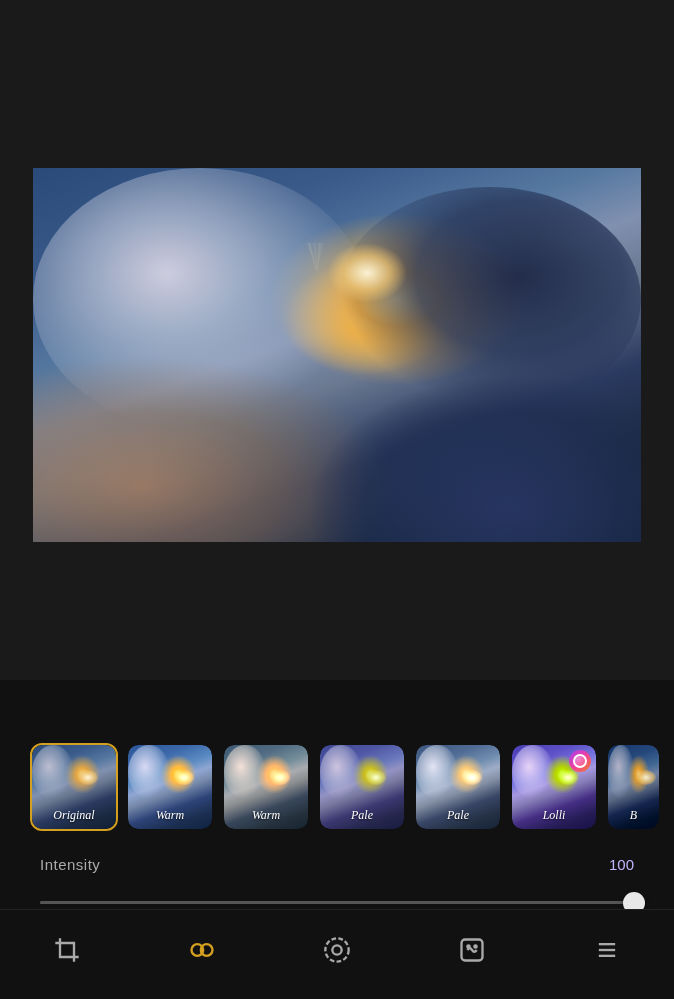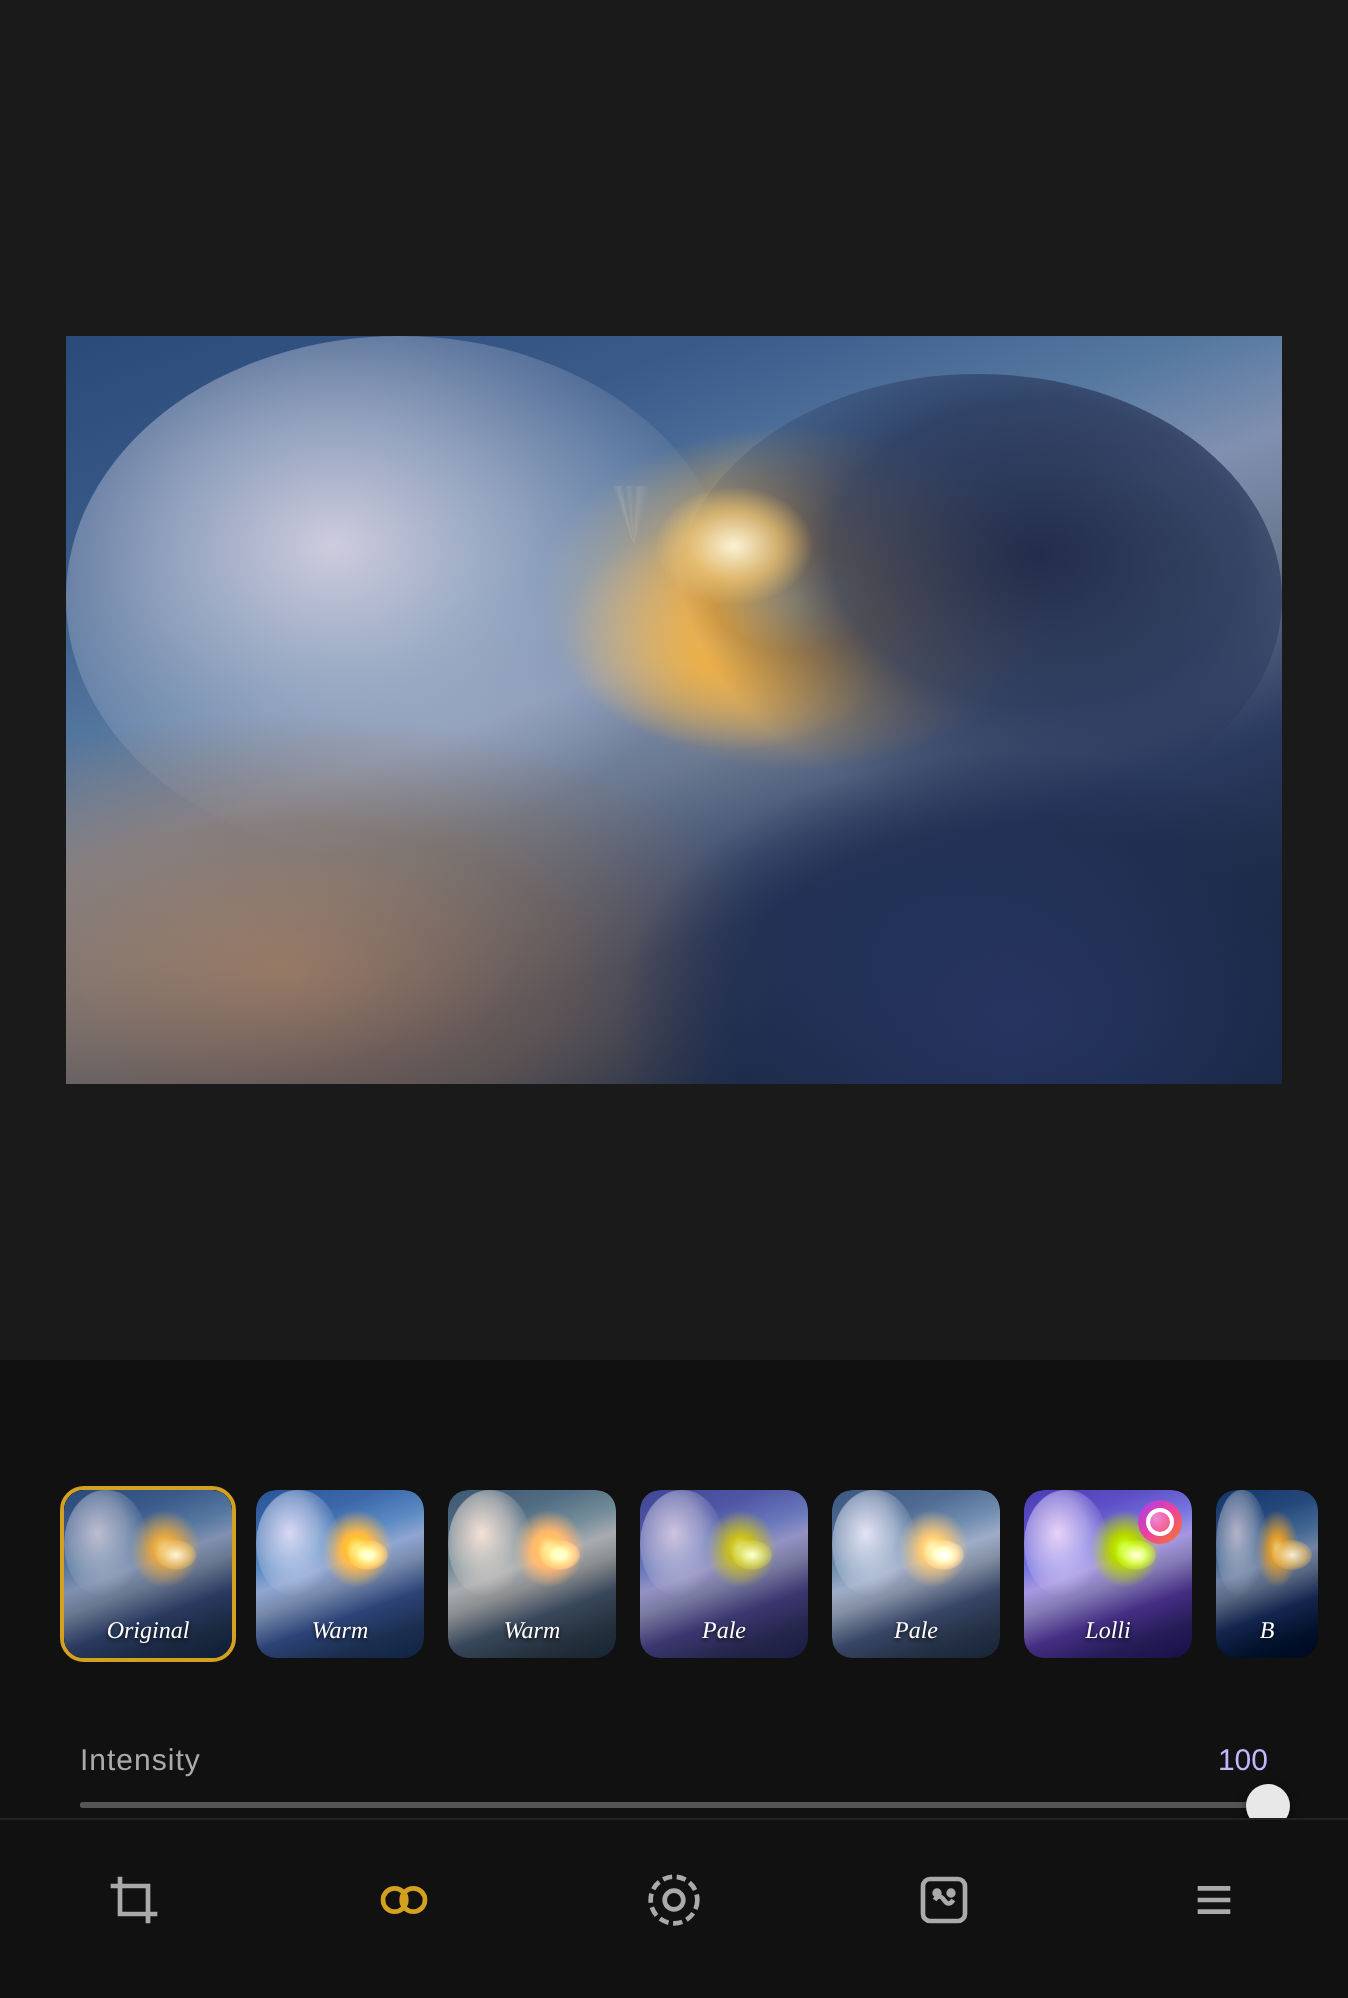--- a/index.html
+++ b/index.html
@@ -228,21 +228,21 @@
 
     
     #intensity-area {
       position: absolute;
       bottom: 95px;
       left: 0;
       width: 674px;
       padding: 0 40px;
       display: flex;
       flex-direction: column;
-      gap: 8px;
+      gap: 24px;
     }
 
     .intensity-row {
       display: flex;
       justify-content: space-between;
       align-items: center;
     }
 
     .intensity-label {
       color: #aaa;

